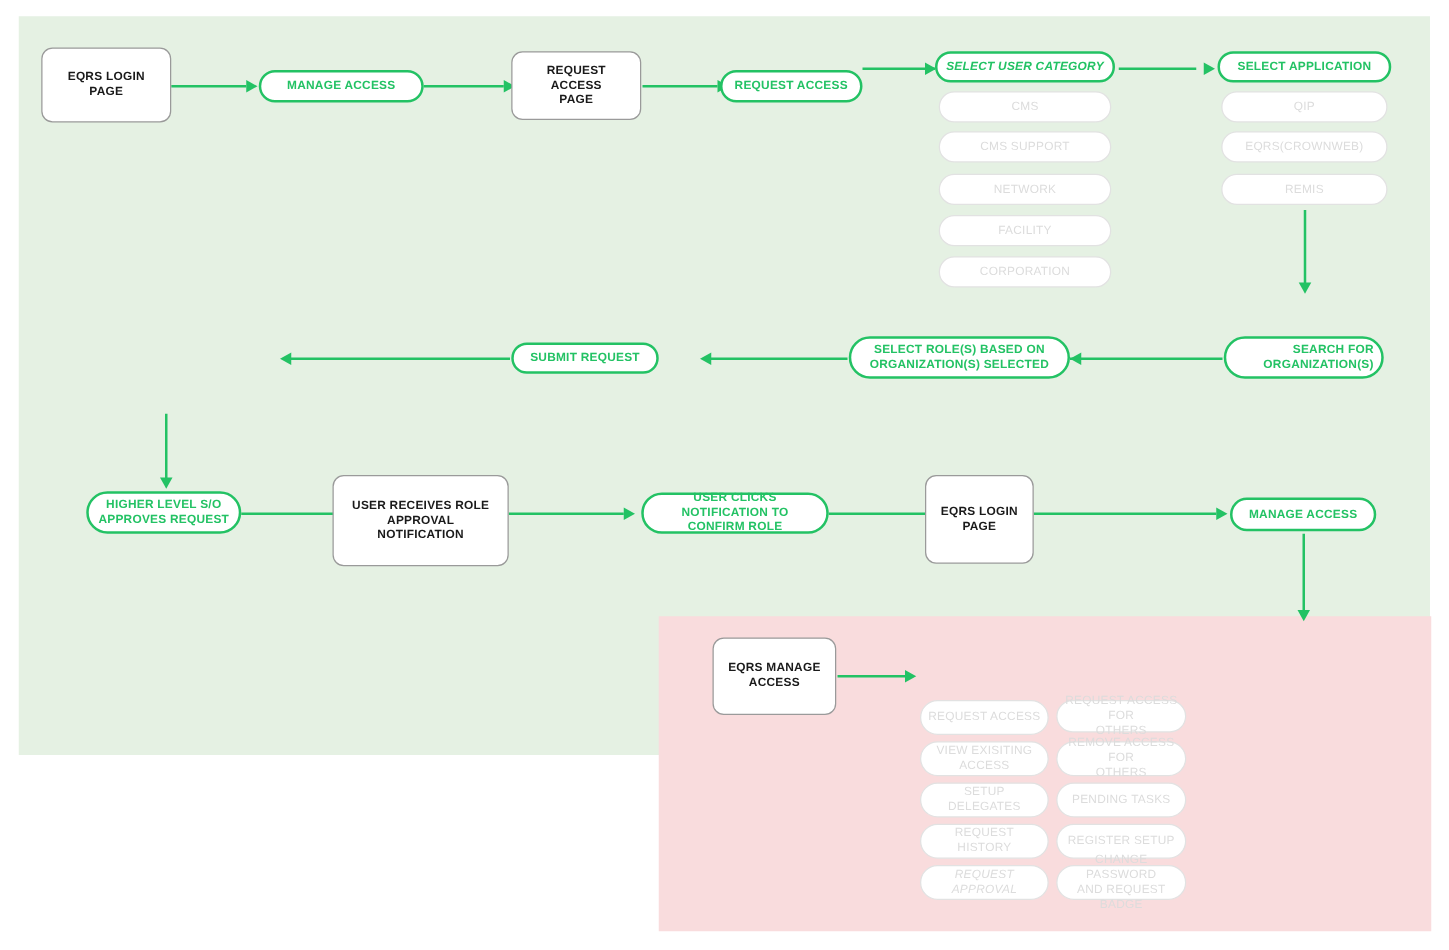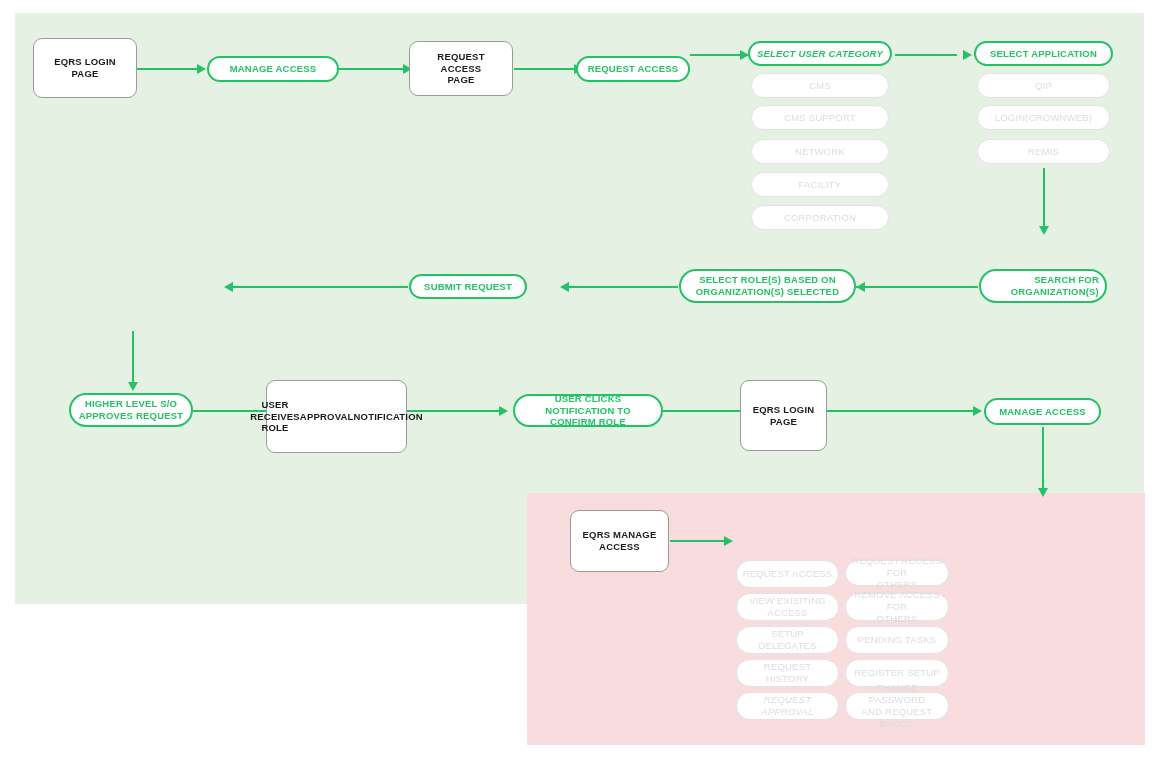--- a/index.html
+++ b/index.html
@@ -193,21 +193,21 @@
     <span>CORPORATION</span>
   </div>
 
   <div class="node pill-active" style="left:974px; top:41px; width:139px; height:25px;">
     <span>SELECT APPLICATION</span>
   </div>
   <div class="node pill-muted" style="left:977px; top:73px; width:133px; height:25px;">
     <span>QIP</span>
   </div>
   <div class="node pill-muted" style="left:977px; top:105px; width:133px; height:25px;">
-    <span>LOGIN(CROWNWEB)</span>
+    <span>EQRS(CROWNWEB)</span>
   </div>
   <div class="node pill-muted" style="left:977px; top:139px; width:133px; height:25px;">
     <span>REMIS</span>
   </div>
 
   <div class="node pill-active" style="left:979px; top:269px; width:128px; height:34px; flex-direction:column;align-items:flex-end;">
     <span>SEARCH FOR</span>
     <span>ORGANIZATION(S)</span>
   </div>
 
@@ -219,21 +219,21 @@
   <div class="node pill-active" style="left:409px; top:274px; width:118px; height:25px;">
     <span>SUBMIT REQUEST</span>
   </div>
 
 
   <div class="node pill-active" style="left:69px; top:393px; width:124px; height:34px; flex-direction:column;">
     <span>HIGHER LEVEL S/O</span>
     <span>APPROVES REQUEST</span>
   </div>
 
-  <div class="node rect" style="left:266px; top:380px; width:141px; height:73px; ">
+  <div class="node rect" style="left:266px; top:380px; width:141px; height:73px; flex-direction:column;">
     <span>USER RECEIVES ROLE</span>
     <span>APPROVAL</span>
     <span>NOTIFICATION</span>
   </div>
 
   <div class="node pill-active" style="left:513px; top:394px; width:150px; height:33px; flex-direction:column;">
     <span>USER CLICKS NOTIFICATION TO</span>
     <span>CONFIRM ROLE</span>
   </div>
 

